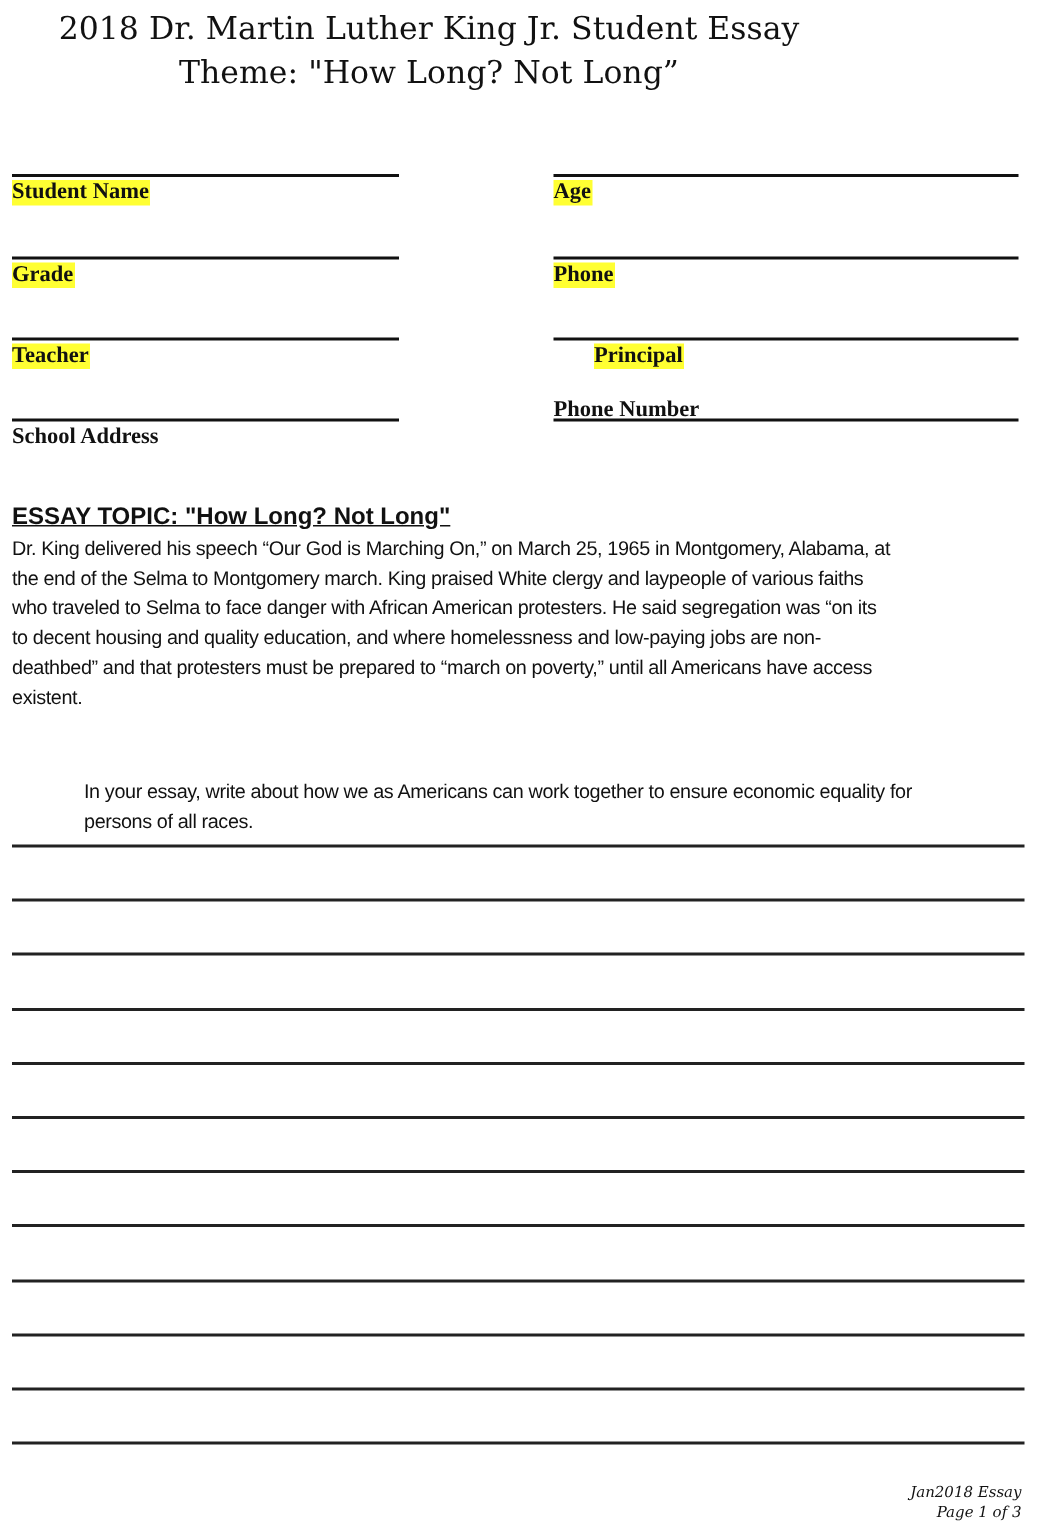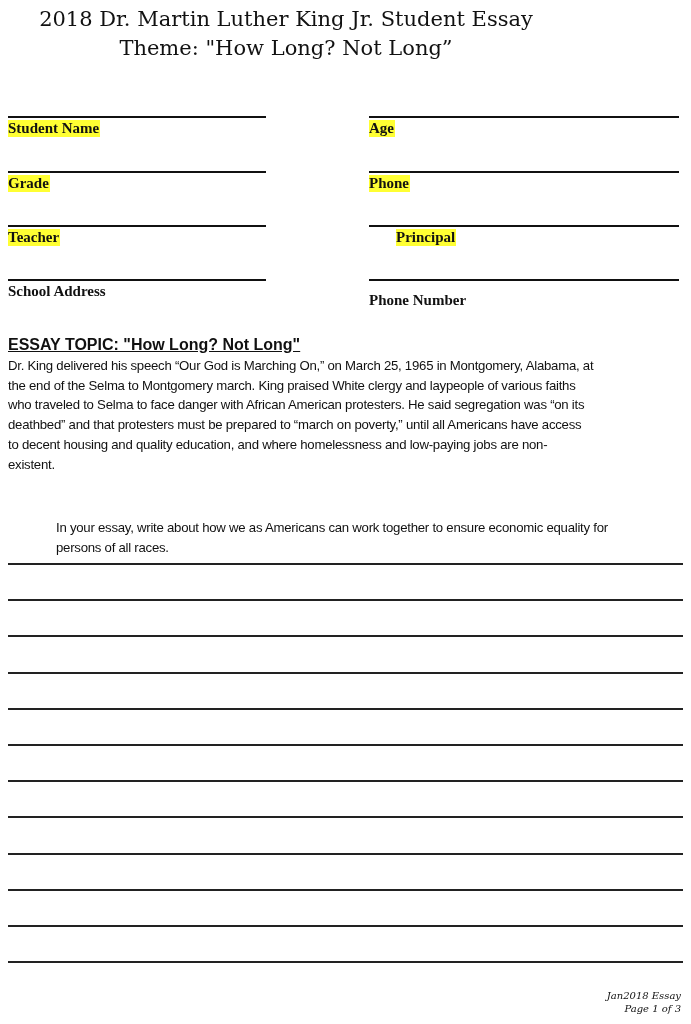--- a/index.html
+++ b/index.html
@@ -64,30 +64,30 @@
   <div class="field-line" style="left:369px; top:116px; width:310px;"></div>
   <div class="field-label hl" style="left: 369px; top: 120px; background: rgb(255, 255, 51);">Age</div>
 
   <div class="field-line" style="left:369px; top:171px; width:310px;"></div>
   <div class="field-label hl" style="left: 369px; top: 175px; background: rgb(255, 255, 51);">Phone</div>
 
   <div class="field-line" style="left:369px; top:225px; width:310px;"></div>
   <div class="field-label hl" style="left: 369px; top: 229px; background: rgb(255, 255, 51); margin-left: 27px;">Principal</div>
 
   <div class="field-line" style="left:369px; top:279px; width:310px;"></div>
-  <div class="field-label" style="left: 369px; top: 292px; background: transparent; text-align: center;">Phone Number</div>
+  <div class="field-label" style="left: 369px; top: 265px; background: transparent; text-align: center;">Phone Number</div>
 
   <div class="topic-heading">ESSAY TOPIC: "How Long? Not Long"</div>
 
   <div class="para para1">
     <span class="ln">Dr. King delivered his speech “Our God is Marching On,” on March 25, 1965 in Montgomery, Alabama, at</span>
     <span class="ln">the end of the Selma to Montgomery march.  King praised White clergy and laypeople of various faiths</span>
     <span class="ln">who traveled to Selma to face danger with African American protesters.  He said segregation was “on its</span>
+    <span class="ln">to decent housing and quality education, and where homelessness and low-paying jobs are non-</span>
     <span class="ln">deathbed” and that protesters must be prepared to “march on poverty,” until all Americans have access</span>
-    <span class="ln">to decent housing and quality education, and where homelessness and low-paying jobs are non-</span>
     <span class="ln">existent.</span>
   </div>
 
   <div class="para para2">
     <span class="ln">In your essay, write about how we as Americans can work together to ensure economic equality for</span>
     <span class="ln">persons of all races.</span>
   </div>
 
   <div id="writing-area">
       <div class="write-line" style="top: 563px;"></div>

